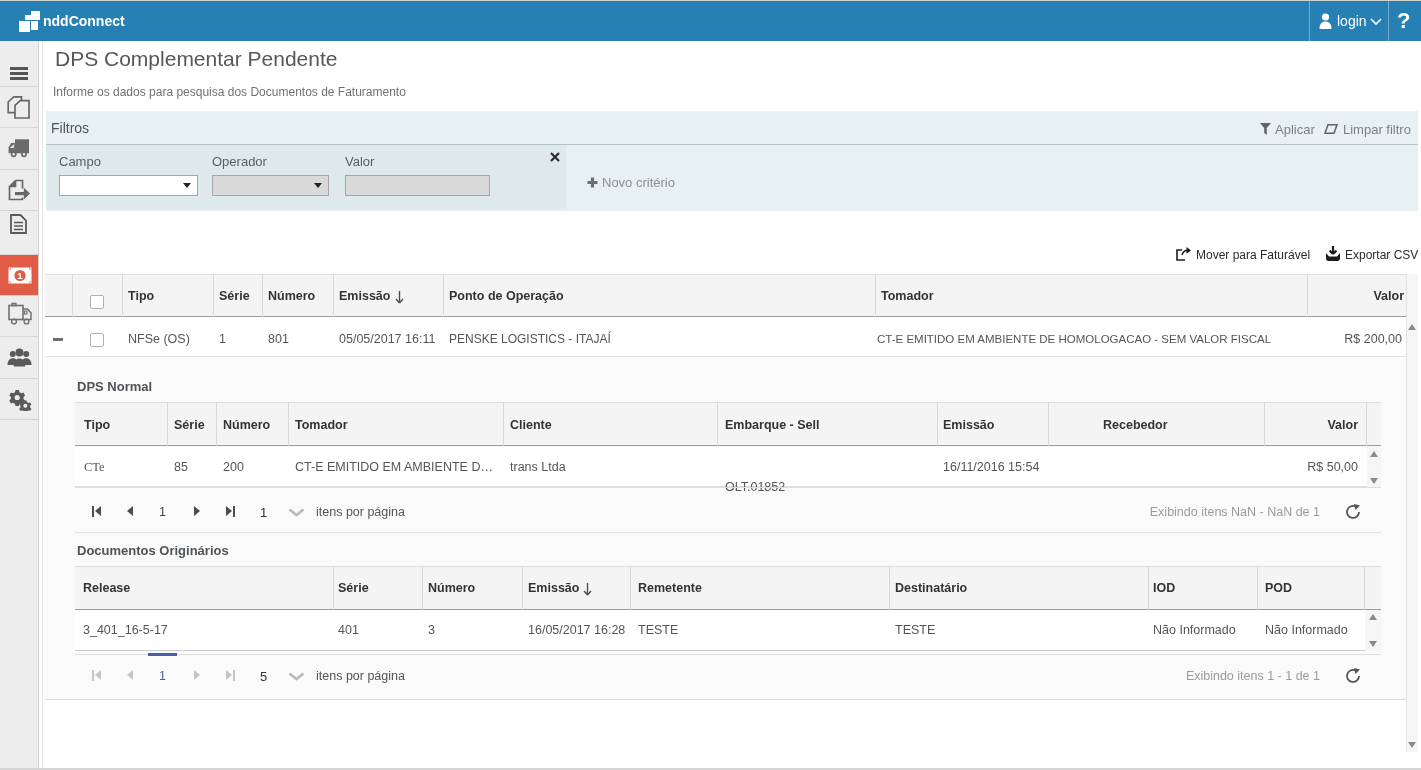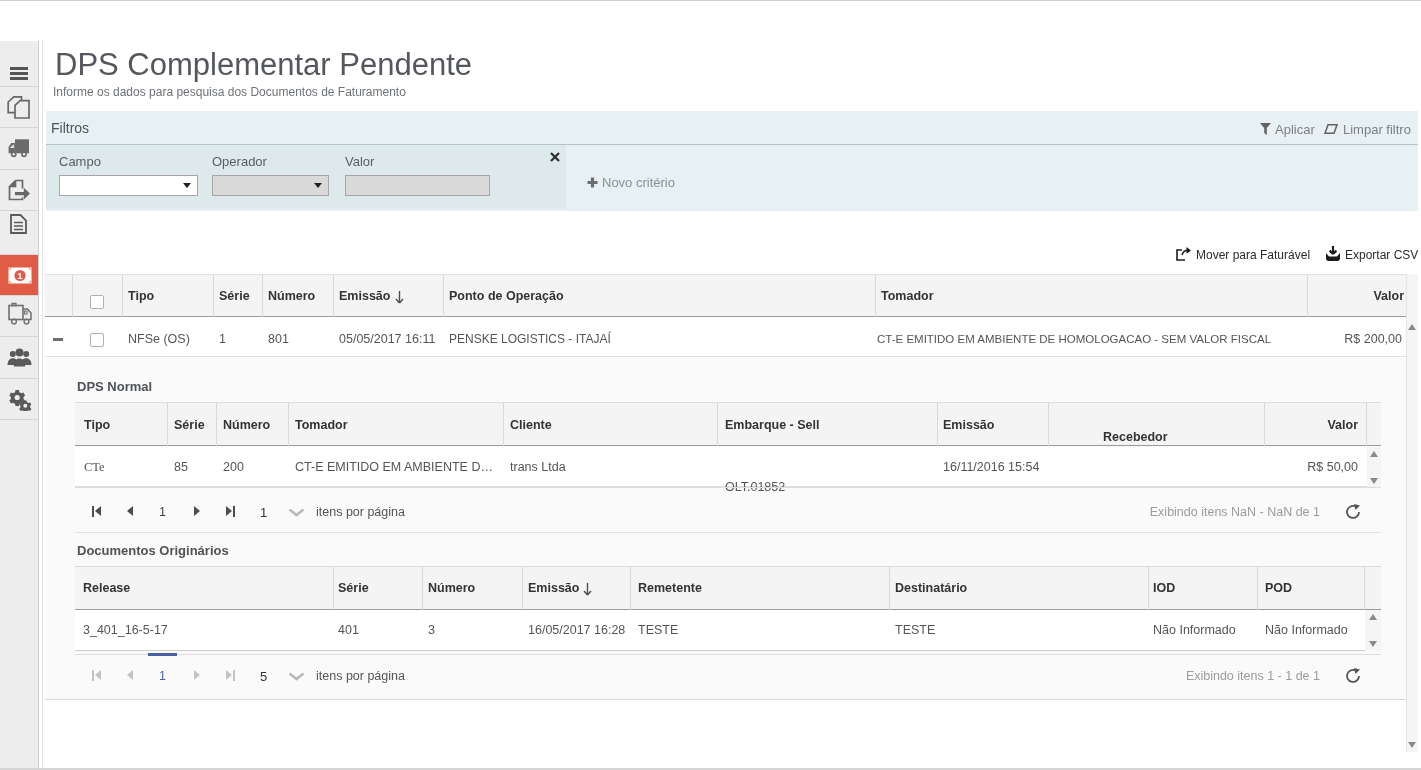--- a/index.html
+++ b/index.html
@@ -11,20 +11,41 @@
 .c { position:absolute; font-size:12.5px; color:#555; white-space:nowrap; }
 .vsep { position:absolute; width:1px; background:#d9d9d9; }
 .tri-r { width:0; height:0; border-style:solid; }
 </style>
 </head>
 <body>
 <div id="page">
 
 <div class="abs" style="left:0;top:0;width:1421px;height:1px;background:#cfcfcf;"></div>
 
+<div class="abs" style="left:0;top:1px;width:1421px;height:40px;background:#2780b4;">
+
+  <div class="abs" style="left:25px;top:14px;width:6px;height:5px;background:#fff;"></div>
+  <div class="abs" style="left:31px;top:10px;width:9px;height:9px;background:#fff;"></div>
+  <div class="abs" style="left:19px;top:20px;width:11px;height:11px;background:#fff;"></div>
+  <div class="abs" style="left:31px;top:20px;width:7px;height:9px;background:#fff;"></div>
+  <div class="abs" style="left:43px;top:0;height:40px;line-height:40px;color:#fff;font-size:14px;font-weight:bold;">nddConnect</div>
+
+  <div class="abs" style="left:1309px;top:0;width:1px;height:40px;background:rgba(255,255,255,0.35);"></div>
+  <div class="abs" style="left:1388px;top:0;width:1px;height:40px;background:rgba(255,255,255,0.35);"></div>
+
+  <svg class="abs" style="left:1319px;top:12px;" width="13" height="17" viewBox="0 0 13 17">
+    <circle cx="6.5" cy="4" r="3.6" fill="#fff"></circle>
+    <path d="M0.5 16 C0.5 10.5 3 8.6 6.5 8.6 C10 8.6 12.5 10.5 12.5 16 Z" fill="#fff"></path>
+  </svg>
+  <div class="abs" style="left:1337px;top:0;height:40px;line-height:40px;color:#fff;font-size:14px;">login</div>
+  <svg class="abs" style="left:1370px;top:17px;" width="12" height="8" viewBox="0 0 12 8">
+    <polyline points="1,1 6,6 11,1" fill="none" stroke="#fff" stroke-width="1.6"></polyline>
+  </svg>
+  <div class="abs" style="left:1397px;top:7px;color:#fff;font-size:22px;font-weight:bold;">?</div>
+</div>
 
 <div class="abs" style="left:0;top:41px;width:39px;height:729px;background:#ededed;border-right:1px solid #cfcfcf;">
 </div>
 
 <div class="abs" style="left:0;top:41px;width:38px;height:46px;border-bottom:1px solid #d6d6d6;"></div>
 <div class="abs" style="left:10px;top:67px;width:18px;height:3px;background:#555;"></div>
 <div class="abs" style="left:10px;top:72px;width:18px;height:3px;background:#555;"></div>
 <div class="abs" style="left:10px;top:77px;width:18px;height:3px;background:#555;"></div>
 
 <div class="abs" style="left:0;top:87px;width:38px;height:41px;border-bottom:1px solid #d6d6d6;"></div>
@@ -91,21 +112,21 @@
   <g fill="#5a5a5a">
     <path d="M7.5 3 h3.4 l0.5 2.2 a6.2 6.2 0 0 1 1.9 1.1 l2.1-0.8 1.7 2.9 -1.6 1.5 a6.2 6.2 0 0 1 0 2.2 l1.6 1.5 -1.7 2.9 -2.1-0.8 a6.2 6.2 0 0 1 -1.9 1.1 l-0.5 2.2 h-3.4 l-0.5-2.2 a6.2 6.2 0 0 1 -1.9-1.1 l-2.1 0.8 -1.7-2.9 1.6-1.5 a6.2 6.2 0 0 1 0-2.2 L1.3 8.4 3 5.5 l2.1 0.8 a6.2 6.2 0 0 1 1.9-1.1 Z"></path>
     <circle cx="9.2" cy="10.5" r="2.6" fill="#ededed"></circle>
     <path d="M16 13.5 h2.6 l0.4 1.7 a4.8 4.8 0 0 1 1.4 0.8 l1.7-0.6 1.3 2.2 -1.3 1.2 a4.8 4.8 0 0 1 0 1.7 l1.3 1.2 -1.3 2.2 -1.7-0.6 a4.8 4.8 0 0 1 -1.4 0.8 l-0.4 1.7 H16 l-0.4-1.7 a4.8 4.8 0 0 1 -1.4-0.8 l-1.7 0.6 -1.3-2.2 1.3-1.2 a4.8 4.8 0 0 1 0-1.7 l-1.3-1.2 1.3-2.2 1.7 0.6 a4.8 4.8 0 0 1 1.4-0.8 Z"></path>
     <circle cx="17.3" cy="18.8" r="2" fill="#ededed"></circle>
   </g>
 </svg>
 
 <div class="abs" style="left:42px;top:41px;width:1px;height:729px;background:#e4e4e4;"></div>
 
-<div class="abs" style="left:55px;top:47px;font-size:31px;color:#54575c;">DPS Complementar Pendente</div>
+<div class="abs" style="left:55px;top:47px;font-size:21px;color:#54575c;">DPS Complementar Pendente</div>
 <div class="abs" style="left:53px;top:85px;font-size:12px;color:#6e7276;">Informe os dados para pesquisa dos Documentos de Faturamento</div>
 
 <div class="abs" style="left:46px;top:111px;width:1372px;height:100px;background:#e7f1f3;">
   <div class="abs" style="left:0;top:33px;width:1372px;height:1px;background:#b5c3c7;"></div>
   <div class="abs" style="left:5px;top:9px;font-size:14px;color:#50555a;">Filtros</div>
 
   <div class="abs" style="left:0;top:34px;width:520px;height:64px;background:#dde9eb;"></div>
 
   <div class="abs" style="left:13px;top:43px;font-size:13px;color:#5a5e62;">Campo</div>
   <div class="abs" style="left:166px;top:43px;font-size:13px;color:#5a5e62;">Operador</div>
@@ -202,21 +223,21 @@
 <div class="vsep" style="left:1048px;top:403px;height:43px;"></div>
 <div class="vsep" style="left:1264px;top:403px;height:43px;"></div>
 <div class="vsep" style="left:1366px;top:403px;height:43px;"></div>
 <div class="hc" style="left:84px;top:418px;">Tipo</div>
 <div class="hc" style="left:174px;top:418px;">Série</div>
 <div class="hc" style="left:223px;top:418px;">Número</div>
 <div class="hc" style="left:295px;top:418px;">Tomador</div>
 <div class="hc" style="left:510px;top:418px;">Cliente</div>
 <div class="hc" style="left:725px;top:418px;">Embarque - Sell</div>
 <div class="hc" style="left:943px;top:418px;">Emissão</div>
-<div class="hc" style="left:1055px;top:430px;padding-left:48px;">Recebedor</div>
+<div class="hc" style="left:1055px;top:418px;padding-left:48px;">Recebedor</div>
 <div class="hc" style="left:1264px;top:418px;width:94px;text-align:right;">Valor</div>
 
 <div class="abs" style="left:75px;top:447px;width:1306px;height:40px;background:#fff;border-bottom:1px solid #ddd;"></div>
 <div class="c" style="left:84px;top:460px;font-family:Liberation Serif, serif;">CTe</div>
 <div class="c" style="left:174px;top:460px;">85</div>
 <div class="c" style="left:223px;top:460px;">200</div>
 <div class="c" style="left:295px;top:460px;width:202px;overflow:hidden;text-overflow:ellipsis;">CT-E EMITIDO EM AMBIENTE DE HOMOLOGACAO</div>
 <div class="c" style="left:510px;top:460px;">trans Ltda</div>
 <div class="c" style="left:725px;top:460px;margin-top:20px;">OLT.01852</div>
 <div class="c" style="left:943px;top:460px;">16/11/2016 15:54</div>

